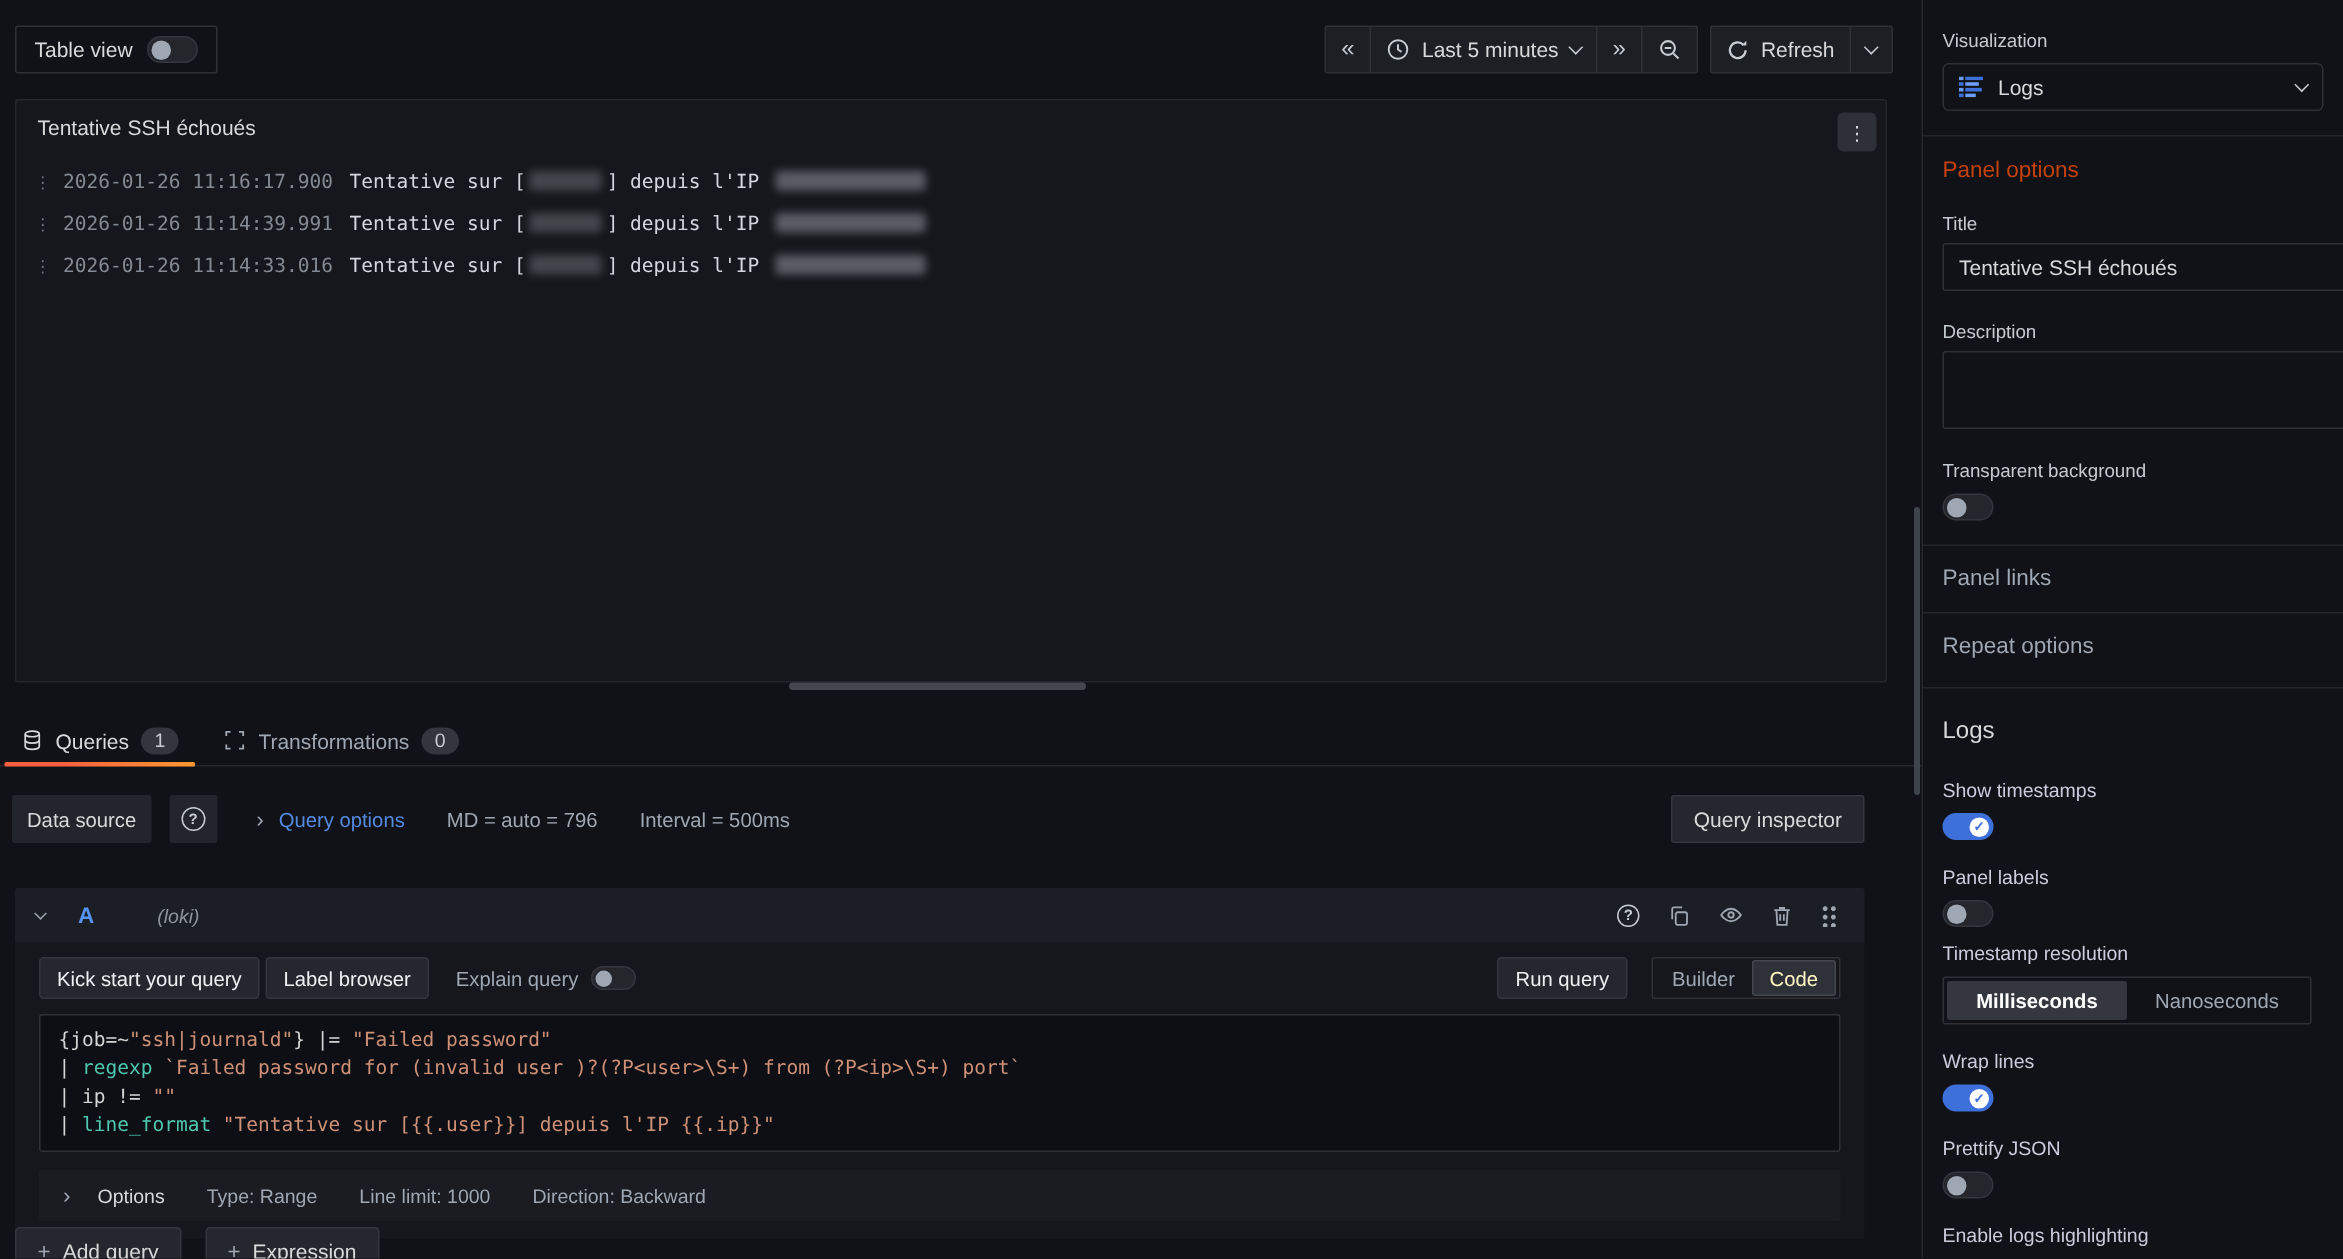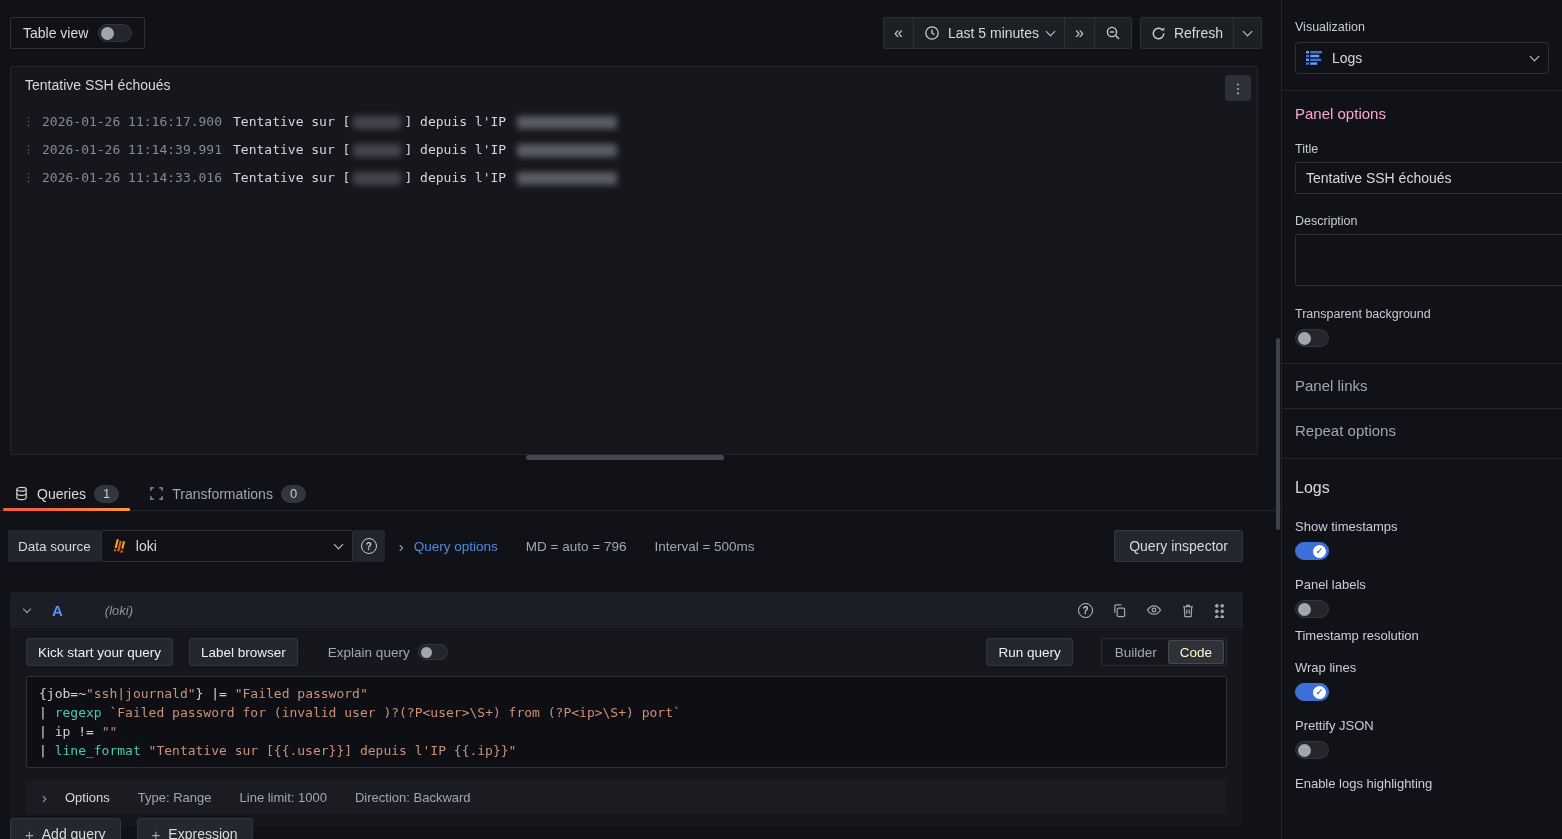--- a/index.html
+++ b/index.html
@@ -74,21 +74,21 @@
   .tab { position:relative; display:flex; align-items:center; gap:8px;
     padding:0 12px; font-size:14px; color:#9fa7b3; cursor:pointer; }
   .tab.active { color:#d8d9da; }
   .tab.active::after { content:""; position:absolute; left:1px; right:1px; bottom:-1px;
     height:3px; background:linear-gradient(90deg,#f55f3e 30%,#ff9830 99%); border-radius:1px; }
   .badge { background:#34363d; color:#c7ccd1; font-size:13px; border-radius:9px;
     padding:1px 9px; line-height:16px; }
 
   
   .ds-row { position:absolute; top:528px; left:8px; width:1235px; height:36px;
-    display:flex; align-items:center; gap:0; }
+    display:flex; align-items:center; gap:12px; }
   .ds-label { background:#22252b; height:32px; display:flex; align-items:center;
     padding:0 10px; border-radius:2px; font-size:13.5px; color:#d8d9da; }
   .ds-picker { width:252px; height:32px; border:1px solid #2e3036; border-radius:2px;
     background:#111217; display:flex; align-items:center; gap:8px; padding:0 10px; cursor:pointer; }
   .ds-picker .name { color:#d8d9da; flex:1; }
   .help-btn { width:32px; height:32px; background:#22252b; border-radius:2px;
     display:flex; align-items:center; justify-content:center; cursor:pointer; }
   .q-circle { width:16px; height:16px; border:1.4px solid #c7ccd1; border-radius:50%;
     color:#c7ccd1; font-size:10px; font-weight:bold; display:flex; align-items:center; justify-content:center; }
   .qopt { display:flex; align-items:center; gap:10px; margin-left:14px; font-size:13.5px; }
@@ -105,21 +105,21 @@
     display:flex; align-items:center; padding:0 14px; gap:14px; }
   .q-header .chev-d { border-color:#9fa7b3; width:6px; height:6px; }
   .q-ref { color:#5794f2; font-weight:bold; font-size:15px; margin-left:8px; }
   .q-hint { color:#8e949e; font-style:italic; font-size:13px; margin-left:28px; }
   .q-icons { margin-left:auto; display:flex; align-items:center; gap:19px; padding-right:4px; }
   .q-icons > * { cursor:pointer; }
   .drag-dots { width:11px; height:16px;
     background-image:radial-gradient(circle,#9fa7b3 1.5px,transparent 1.7px);
     background-size:5.5px 5.6px; background-position:0 1px; }
   .q-body { background:#15171c; padding:8px 16px 12px; border-radius:0 0 2px 2px; }
-  .q-toolbar { display:flex; align-items:center; gap:16px; margin:2px 0 10px; }
+  .q-toolbar { display:flex; align-items:center; gap:4px; margin:2px 0 10px; }
   .sec-btn { height:28px; padding:0 11px; background:#24272d; border:1px solid #34363d;
     border-radius:3px; color:#eef0f2; font-size:13.5px; font-weight:500;
     display:flex; align-items:center; cursor:pointer; font-family:"Liberation Sans",sans-serif; }
   .explain { display:flex; align-items:center; gap:8px; margin-left:14px; color:#9fa7b3; font-size:13.5px; }
   .q-toolbar .spacer { flex:1; }
   .radio-group { display:flex; align-items:center; border:1px solid #2e3036; border-radius:2px;
     height:28px; padding:0 2px; margin-left:12px; background:#16171c; }
   .radio-opt { padding:0 11px; font-size:13.5px; color:#9fa7b3; height:24px;
     display:flex; align-items:center; cursor:pointer; }
   .radio-opt.active { background:#2e3138; border:1px solid #44474e; border-radius:2px;
@@ -139,21 +139,21 @@
     border-radius:3px; color:#d8d9da; font-size:14px; display:flex; align-items:center; gap:8px;
     cursor:pointer; font-family:"Liberation Sans",sans-serif; }
   .plus { font-size:15px; color:#9fa7b3; }
 
   
   .sb-label { font-size:12.5px; font-weight:500; color:#c7ccd1; }
   .viz-select { margin-top:8px; width:254px; height:32px; border:1px solid #2e3036;
     border-radius:4px; display:flex; align-items:center; gap:10px; padding:0 10px; cursor:pointer; }
   .viz-select .vname { color:#d8d9da; flex:1; font-size:14px; }
   .sb-divider { border-top:1px solid #24262b; margin-top:16px; margin-left:-13px; }
-  .sb-h1 { font-size:15px; font-weight:500; color:#f9a8d4; margin-top:14px; }
+  .sb-h1 { font-size:15px; font-weight:500; color:#c2410c; margin-top:14px; }
   .sb-collapsed { font-size:15px; color:#9fa7b3; margin-top:13px; cursor:pointer; }
   .sb-field-label { margin-top:20px; font-size:12.5px; font-weight:500; color:#c7ccd1; }
   .sb-input { margin-top:6px; width:270px; height:32px; background:transparent;
     border:1px solid #2e3036; border-radius:2px; color:#d8d9da; font-size:14px;
     padding:0 10px; font-family:"Liberation Sans",sans-serif; }
   .sb-textarea { margin-top:6px; width:270px; height:52px; background:transparent;
     border:1px solid #2e3036; border-radius:2px; resize:none; }
   .sb-opt-label { margin-top:17px; font-size:13px; font-weight:500; color:#ccccdc; }
   .sb-toggle { margin-top:8px; }
   .sb-logs-title { font-size:16px; font-weight:500; color:#d8d9da; margin-top:20px; }
@@ -263,35 +263,20 @@
             <path d="M5 2H2v3M11 2h3v3M5 14H2v-3M11 14h3v-3"></path>
           </svg>
       </span>
       <span>Transformations</span>
       <span class="badge">0</span>
     </div>
   </div>
 
   <div class="ds-row">
     <div class="ds-label">Data source</div>
-    <div class="ds-picker">
-      <span>
-        <svg width="16" height="16" viewBox="0 0 16 16">
-            <g transform="rotate(14 8 8)">
-              <rect x="3.2" y="2" width="2.1" height="9" fill="#f6a623"></rect>
-              <rect x="6.5" y="3" width="2.1" height="10.5" fill="#f05a28"></rect>
-              <rect x="9.8" y="2.5" width="2.1" height="7.5" fill="#f6a623"></rect>
-              <rect x="9.8" y="11.6" width="2.1" height="2.6" fill="#f05a28"></rect>
-              <rect x="3.2" y="12.4" width="2.1" height="2" fill="#f05a28"></rect>
-            </g>
-          </svg>
-      </span>
-      <span class="name">loki</span>
-      <span class="chev-d"></span>
-    </div>
     <div class="help-btn">
         <span class="q-circle">?</span>
       </div>
     <div class="qopt">
       <span class="caret">›</span>
       <span class="link">Query options</span>
       <span class="stat">MD = auto = 796</span>
       <span class="stat">Interval = 500ms</span>
     </div>
     <button class="inspector-btn">Query inspector</button>
@@ -417,20 +402,24 @@
   <div class="toggle on sb-toggle">
       <span class="knob">✓</span>
     </div>
 
   <div class="sb-opt-label">Panel labels</div>
   <div class="toggle sb-toggle">
       <span class="knob"></span>
     </div>
 
   <div class="sb-opt-label" style="margin-top:10px;">Timestamp resolution</div>
+  <div class="seg-group">
+    <span class="seg active">Milliseconds</span>
+    <span class="seg">Nanoseconds</span>
+  </div>
 
   <div class="sb-opt-label">Wrap lines</div>
   <div class="toggle on sb-toggle">
       <span class="knob">✓</span>
     </div>
 
   <div class="sb-opt-label">Prettify JSON</div>
   <div class="toggle sb-toggle">
       <span class="knob"></span>
     </div>

